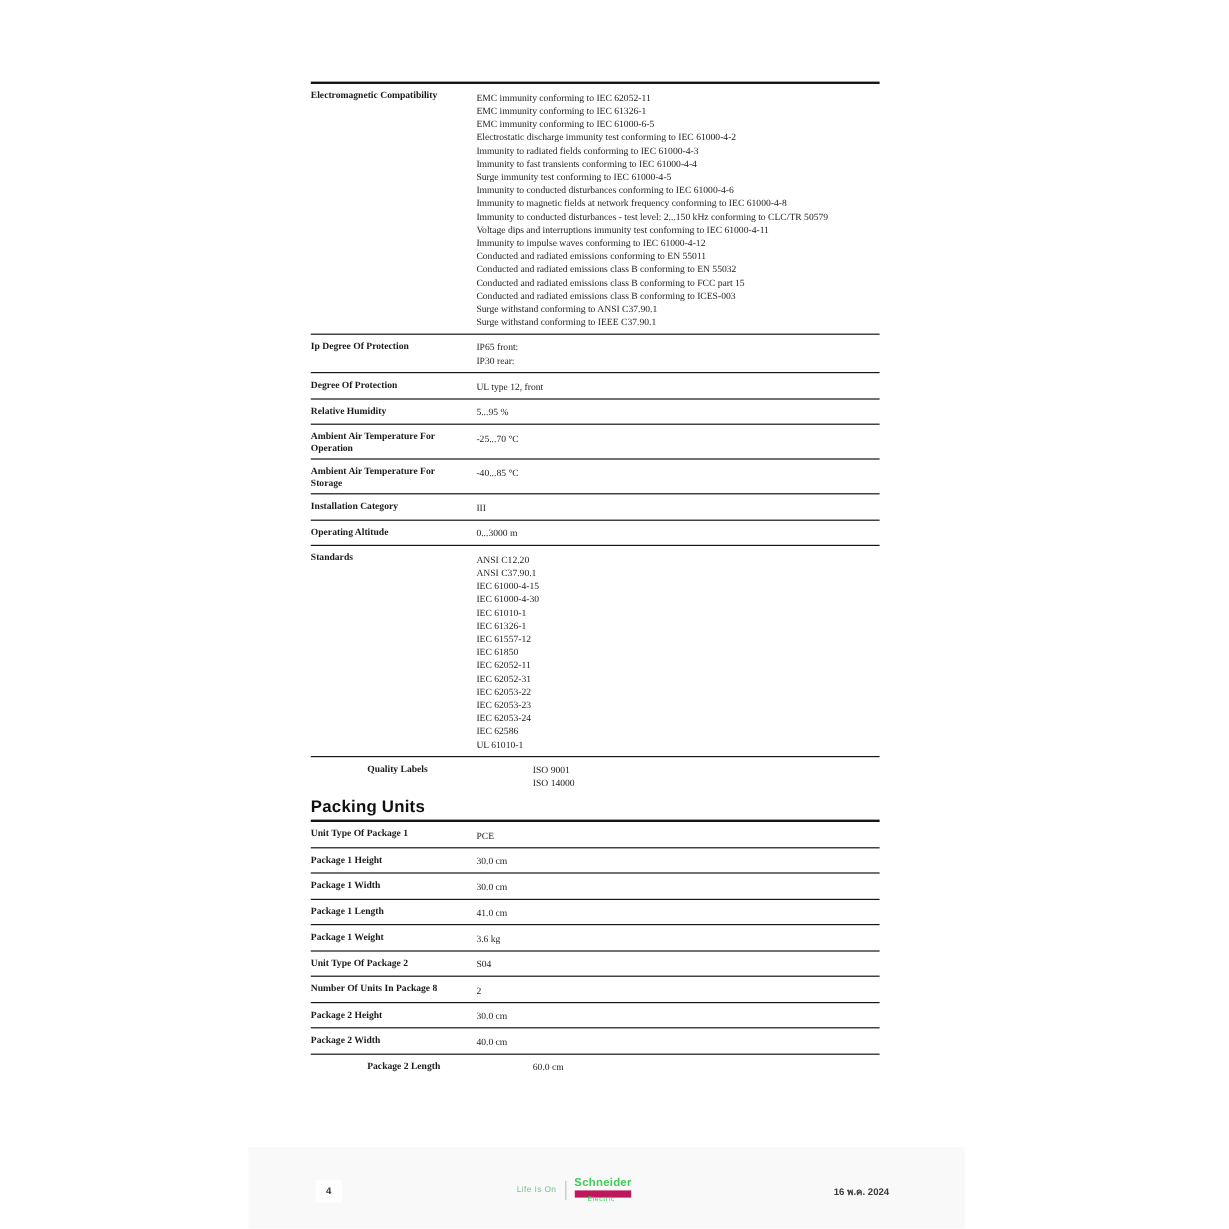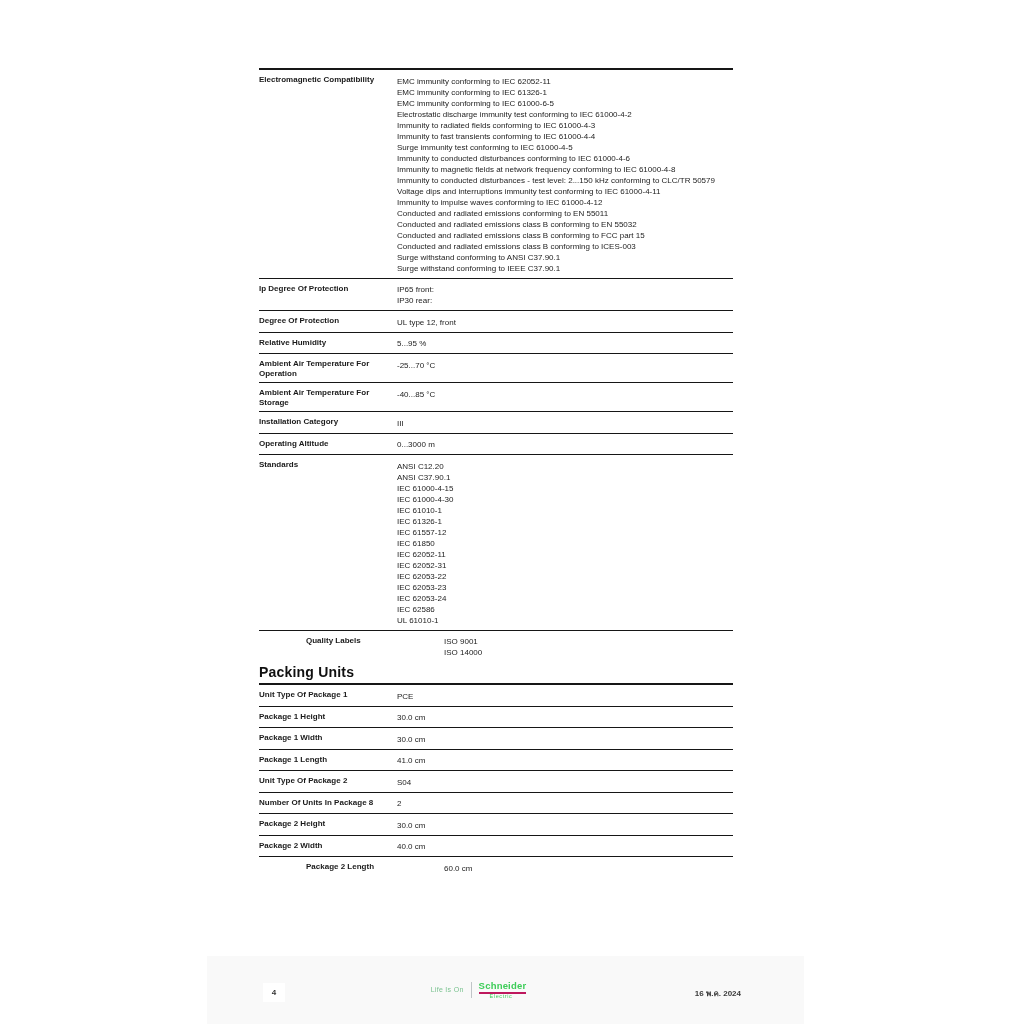--- a/index.html
+++ b/index.html
@@ -18,20 +18,21 @@
     left: 259px;
     top: 68px;
     width: 474px;
   }
 
   .spec-table { border-top: 2px solid #161616; }
   .spec-table .row {
     display: flex;
     border-bottom: 1.5px solid #161616;
     padding: 5px 0 4px 0;
+    font-family: Liberation Serif, serif;
   }
   .spec-table .row:last-child { border-bottom: none; margin-left: 47px; }
 
   .row-label {
     flex: 0 0 138px;
     width: 138px;
     box-sizing: border-box;
     padding-right: 8px;
     font-size: 8px;
     line-height: 9.5px;
@@ -100,21 +101,21 @@
   .logo-divider {
     width: 1px;
     height: 16px;
     background: #c0c4c8;
   }
   .brand-logo { color: #3dcd58; }
   .brand-name {
     font-size: 9.5px;
     font-weight: bold;
     letter-spacing: 0.2px;
-    border-bottom: 2px solid #be185d;
+    border-bottom: 6px solid #be185d;
     padding-bottom: 0.5px;
     text-align: center;
   }
   .brand-sub {
     font-size: 5.5px;
     letter-spacing: 0.6px;
     padding-left: 11px;
     margin-top: -0.5px;
   }
   .footer-date {
@@ -312,20 +313,27 @@
         </div>
 
         <div class="row">
           <div class="row-label">Package 1 Length</div>
           <div class="row-values">
 
               <div class="value-line">41.0 cm</div>
             </div>
         </div>
 
+        <div class="row">
+          <div class="row-label">Package 1 Weight</div>
+          <div class="row-values">
+
+              <div class="value-line">3.6 kg</div>
+            </div>
+        </div>
 
         <div class="row">
           <div class="row-label">Unit Type Of Package 2</div>
           <div class="row-values">
 
               <div class="value-line">S04</div>
             </div>
         </div>
 
         <div class="row">

